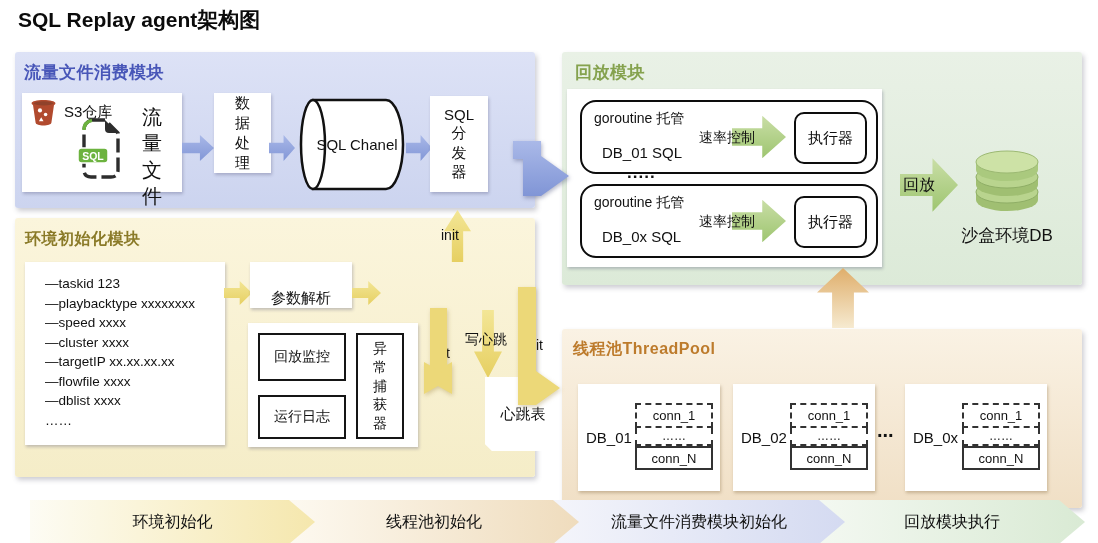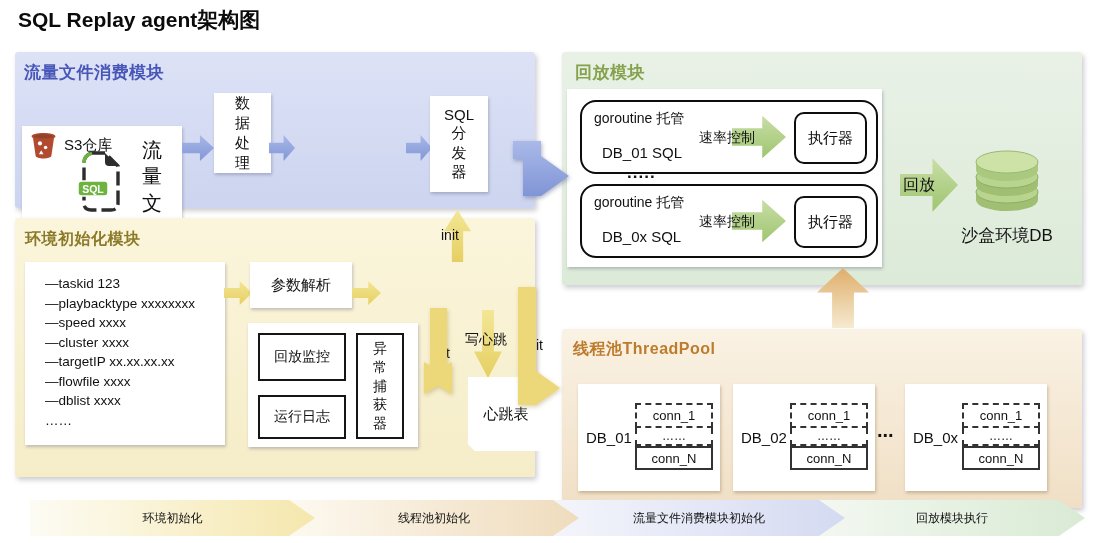--- a/index.html
+++ b/index.html
@@ -22,35 +22,35 @@
   .lbl{position:absolute;font-size:14px;white-space:nowrap;}
   
   .groupbox{position:absolute;background:#fff;border:2.5px solid #0d0d0d;border-radius:16px;}
   .execbox{position:absolute;background:#fff;border:2px solid #0d0d0d;border-radius:10px;font-size:15px;}
   
   .blk{position:absolute;background:#fff;border:2px solid #151515;font-size:14px;}
   
   .pool{position:absolute;background:#fff;box-shadow:1px 2px 3px rgba(120,95,50,.35);}
   .conn{box-sizing:border-box;width:78px;background:#fff;font-size:13px;display:flex;align-items:center;justify-content:center;text-align:right;}
   
-  .band{position:absolute;top:500px;height:36px;display:flex;align-items:center;justify-content:center;font-size:12px;
+  .band{position:absolute;top:500px;height:44px;display:flex;align-items:center;justify-content:center;font-size:16px;
         clip-path:polygon(0 0,calc(100% - 26px) 0,100% 50%,calc(100% - 26px) 100%,0 100%);}
   svg{display:block;}
 </style>
 </head>
 <body>
 
 <div id="stage">
 
   <div class="abs" style="left:18px;top:6px;font-size:21px;font-weight:bold;color:#0b0b0b;">SQL Replay agent架构图</div>
 
   <div class="panel" style="left:15px;top:52px;width:520px;height:156px;background:linear-gradient(180deg,#dde2f6,#ccd4ef);">
     <div class="panel-header" style="left:9px;top:9px;color:#4856b8;">流量文件消费模块</div>
 
-    <div class="wbox" style="left:7px;top:41px;width:160px;height:99px;margin-top:33px;">
+    <div class="wbox" style="left:7px;top:41px;width:160px;height:99px;">
       <span class="abs" style="left:8px;top:6px;">
         <svg width="27" height="27" viewBox="0 0 26 26">
           <path d="M1.5 4 C1.5 2.3 6.6 1 13 1 C19.4 1 24.5 2.3 24.5 4 C24.5 4.7 24 5.3 23.1 5.8 L20.6 22.8 C20.4 24.4 17 25.5 13 25.5 C9 25.5 5.6 24.4 5.4 22.8 L2.9 5.8 C2 5.3 1.5 4.7 1.5 4 Z" fill="#b14a2e"></path>
           <ellipse cx="13" cy="4.2" rx="9.5" ry="2" fill="#90422b"></ellipse>
           <circle cx="9.6" cy="11" r="2" fill="#fff"></circle>
           <circle cx="15" cy="15" r="1.7" fill="#fff"></circle>
           <path d="M8.6 21.4 L13 21.4 L10.8 17.6 Z" fill="#fff"></path>
         </svg>
       </span>
       <span class="abs" style="left:42px;top:10px;font-size:15px;">S3仓库</span>
@@ -67,20 +67,27 @@
     </div>
 
     <div class="arrow-r blue-a" style="left:167px;top:82px;width:32px;height:28px;"></div>
 
     <div class="wbox center" style="left:199px;top:41px;width:57px;height:80px;">
       <span class="vtext" style="font-size:15px;">数据处理</span>
     </div>
 
     <div class="arrow-r blue-a" style="left:254px;top:82px;width:26px;height:28px;"></div>
 
+    <div class="abs" style="left:278px;top:45px;width:115px;height:95px;">
+      <svg width="115" height="95" viewBox="0 0 115 95">
+        <path d="M20 3 H93 C102 3 110 23 110 47.5 C110 72 102 92 93 92 H20 Z" fill="#fff" stroke="#111" stroke-width="2.5"></path>
+        <ellipse cx="20" cy="47.5" rx="12" ry="44.5" fill="#fff" stroke="#111" stroke-width="2.5"></ellipse>
+      </svg>
+      <div class="abs center" style="left:16px;top:0;width:96px;height:95px;font-size:15px;">SQL Chanel</div>
+    </div>
 
     <div class="arrow-r blue-a" style="left:391px;top:82px;width:26px;height:28px;"></div>
 
     <div class="wbox" style="left:415px;top:44px;width:58px;height:96px;display:flex;flex-direction:column;align-items:center;justify-content:center;">
       <span style="font-size:15px;">SQL</span>
       <span class="vtext" style="font-size:15px;">分发器</span>
     </div>
   </div>
 
   <div class="abs" style="left:505px;top:138px;z-index:6;filter:drop-shadow(1px 2px 2px rgba(40,50,100,.35));">
@@ -150,21 +157,21 @@
         <div>—cluster xxxx</div>
         <div>—targetIP xx.xx.xx.xx</div>
         <div>—flowfile xxxx</div>
         <div>—dblist xxxx</div>
         <div>……</div>
       </div>
     </div>
 
     <div class="arrow-r yellow-a" style="left:209px;top:62px;width:28px;height:26px;"></div>
 
-    <div class="wbox center" style="left:235px;top:44px;width:102px;height:46px;font-size:15px;">
+    <div class="wbox center" style="left:235px;top:44px;width:102px;height:46px;font-size:15px;align-items:flex-end;">
       <span>参数解析</span>
     </div>
 
     <div class="arrow-r yellow-a" style="left:337px;top:62px;width:29px;height:26px;"></div>
 
 
     <div class="wbox" style="left:233px;top:105px;width:170px;height:124px;">
       <div class="blk center" style="left:10px;top:10px;width:84px;height:44px;">
         <span>回放监控</span>
       </div>
@@ -181,21 +188,21 @@
         <rect x="22" y="0" width="17" height="62" fill="#ecd878"></rect>
         <polygon points="16,54 44,70 16,86" fill="#ecd878" transform="rotate(180 30 70)"></polygon>
         <polygon points="44,70 16,54 16,86" fill="#ecd878"></polygon>
       </svg>
     </div>
     <span class="lbl" style="left:417px;top:127px;">init</span>
 
     <div class="arrow-down yellow-a" style="left:459px;top:92px;width:28px;height:68px;"></div>
     <span class="lbl" style="left:450px;top:113px;background:transparent;">写心跳</span>
 
-    <div class="abs center" style="left:453px;top:159px;width:76px;height:74px;background:#fff;font-size:15px;
+    <div class="abs center" style="left:470px;top:159px;width:76px;height:74px;background:#fff;font-size:15px;
          clip-path:polygon(0 0,70% 0,100% 30%,100% 100%,9% 100%,0 91%);filter:drop-shadow(2px 2px 2px rgba(120,100,40,.35));">
       <span>心跳表</span>
     </div>
 
     <div class="abs" style="left:501px;top:69px;z-index:1;filter:drop-shadow(1px 2px 2px rgba(140,110,30,.3));">
       <svg width="60" height="121" viewBox="0 0 60 121">
         <polygon points="2,0 20,0 20,84 44,101 20,118 2,118" fill="#ecd878"></polygon>
       </svg>
     </div>
     <span class="lbl" style="left:510px;top:119px;">init</span>

